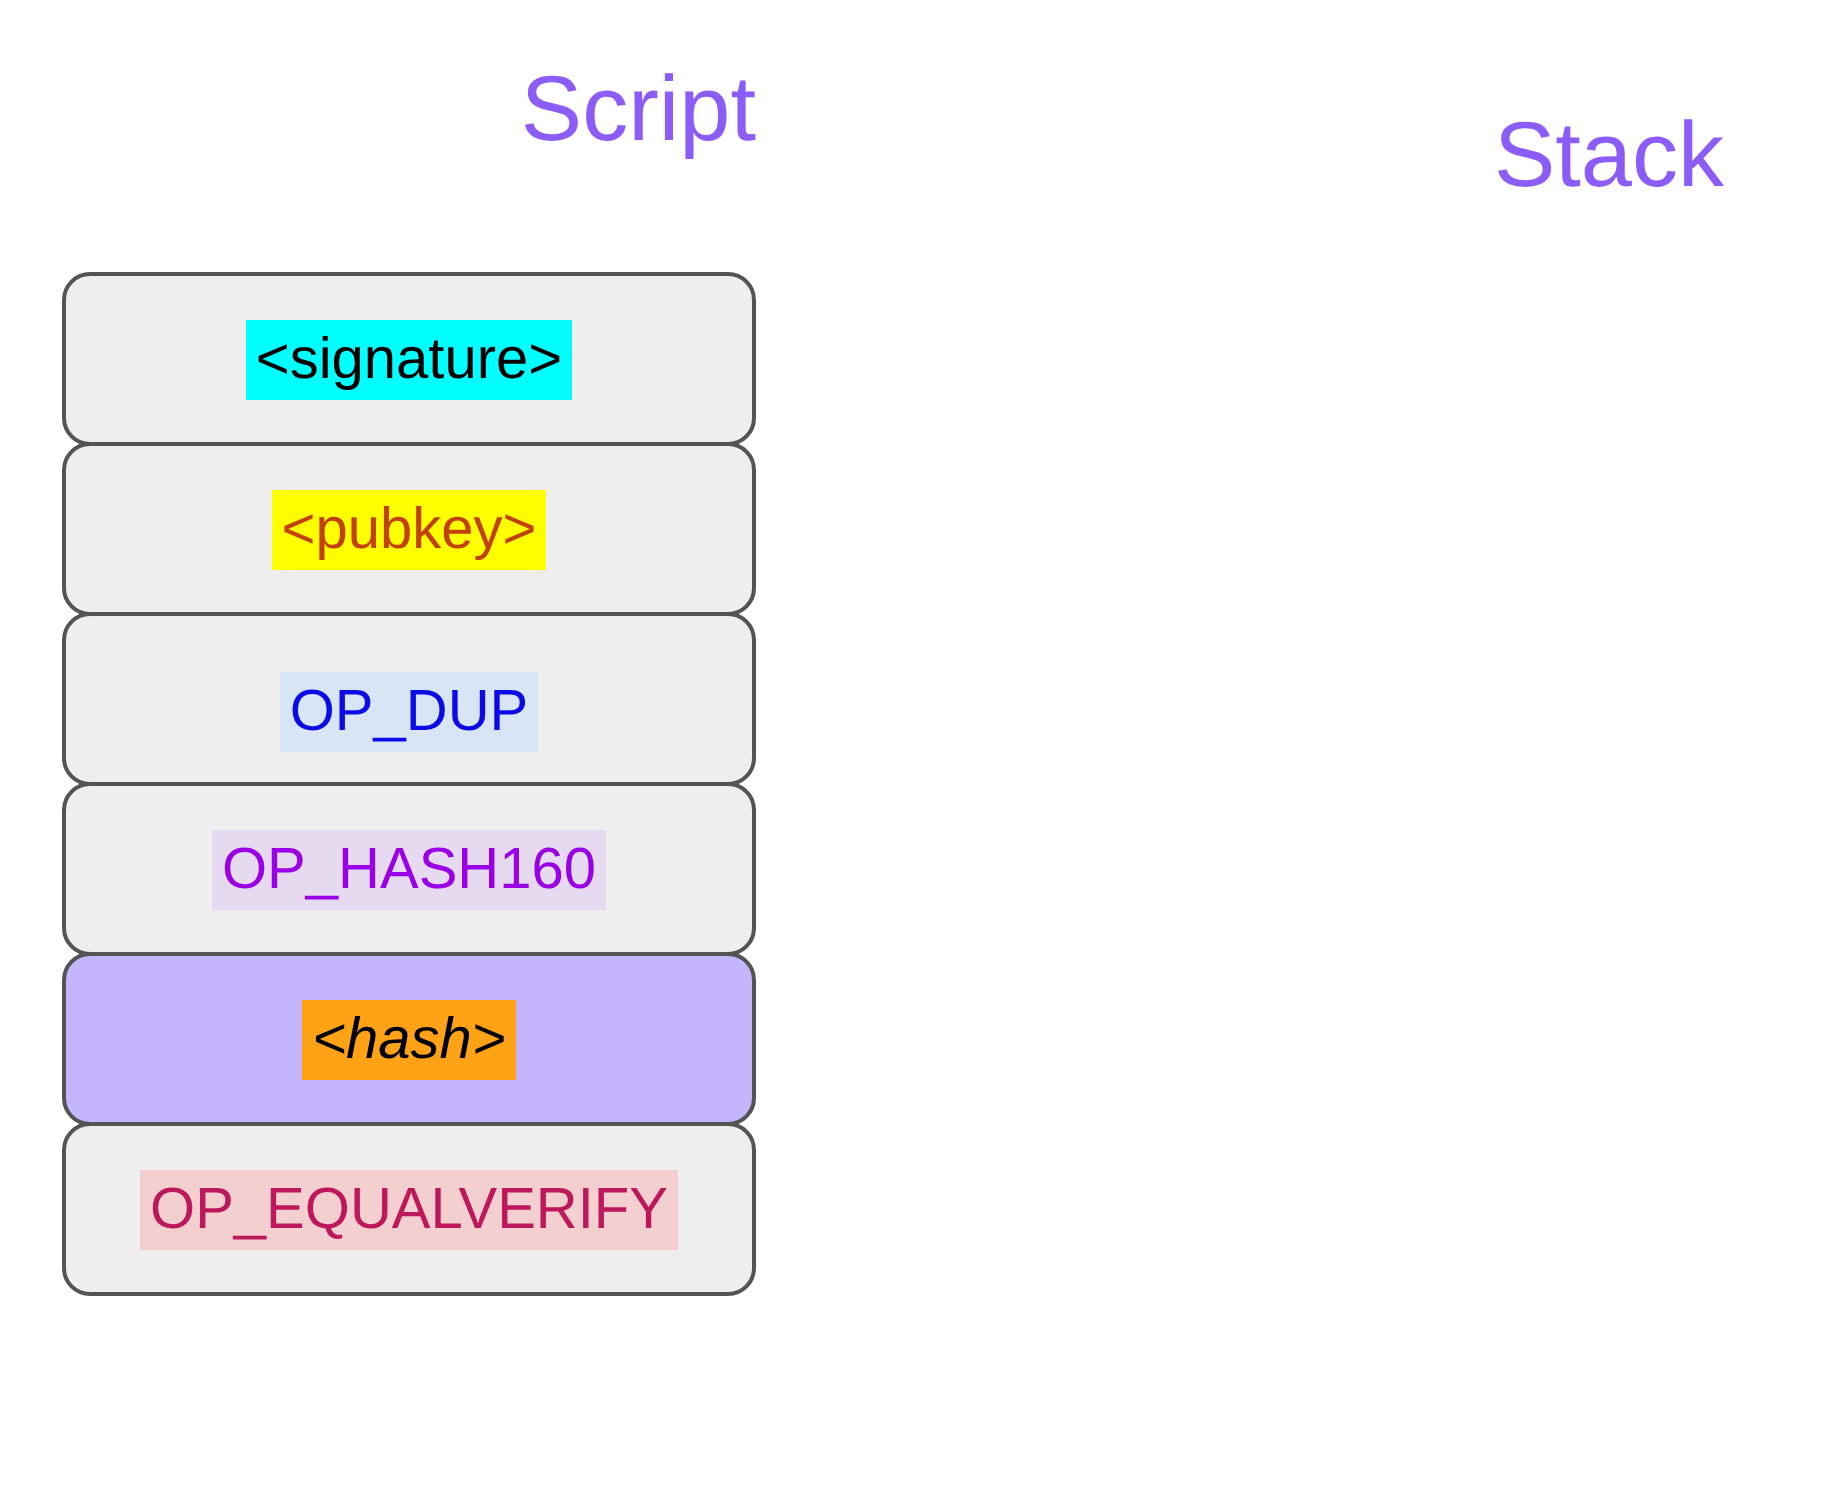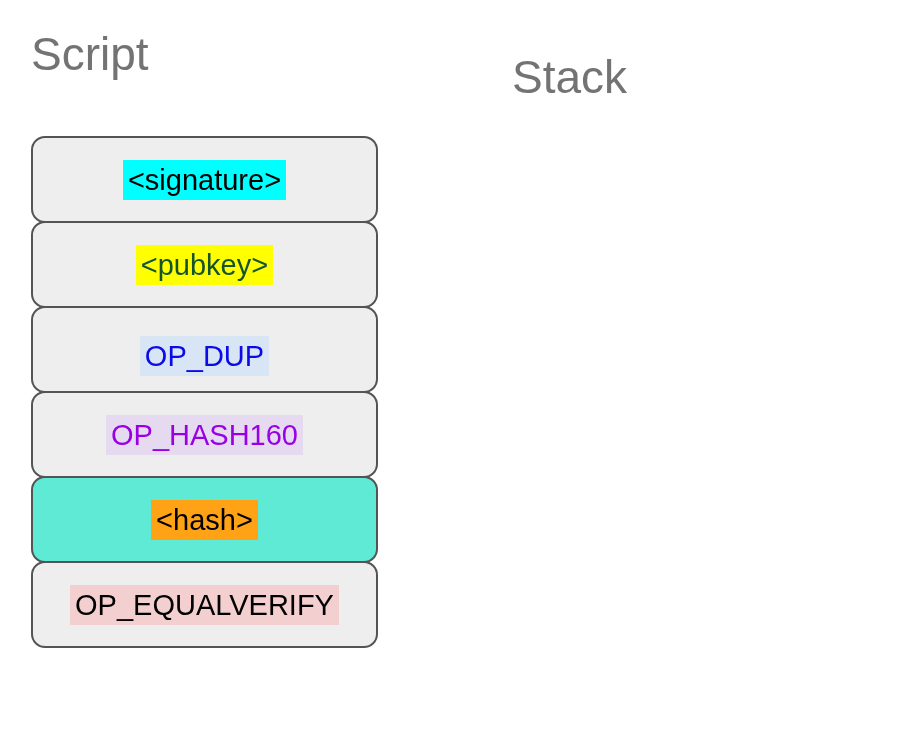--- a/index.html
+++ b/index.html
@@ -10,23 +10,23 @@
   }
   .page {
     position: relative;
     width: 921px;
     height: 752px;
     background: #ffffff;
     overflow: hidden;
   }
   .col-title {
     position: absolute;
-    text-align: left;
+    text-align: right;
     font-size: 46px;
-    color: #737373;
+    color: #8b5cf6;
     white-space: nowrap;
   }
   .script-title {
     left: 31px;
     top: 27px;
     width: 347px;
   }
   .stack-title {
     left: 512px;
     top: 50px;
@@ -74,36 +74,36 @@
   <div class="col-title script-title">Script</div>
 
   <div class="col-title stack-title">Stack</div>
 
   <div class="script-stack" id="script-rows">
   <div class="script-box" style="background: rgb(238, 238, 238); border-color: rgb(84, 84, 84);">
     <span class="op-label" style="color: rgb(0, 0, 0); background-color: rgb(0, 255, 255);">&lt;signature&gt;</span>
   </div>
 
   <div class="script-box" style="background: rgb(238, 238, 238); border-color: rgb(84, 84, 84);">
-    <span class="op-label" style="color: #14532d; background-color: rgb(255, 255, 0);">&lt;pubkey&gt;</span>
+    <span class="op-label" style="color: #c2410c; background-color: rgb(255, 255, 0);">&lt;pubkey&gt;</span>
   </div>
 
   <div class="script-box" style="background: rgb(238, 238, 238); border-color: rgb(84, 84, 84);">
     <span class="op-label" style="color: rgb(11, 11, 232); background-color: rgb(216, 229, 245); margin-top: 12px;">OP_DUP</span>
   </div>
 
   <div class="script-box" style="background: rgb(238, 238, 238); border-color: rgb(84, 84, 84);">
     <span class="op-label" style="color: rgb(153, 0, 230); background-color: rgb(229, 218, 240);">OP_HASH160</span>
   </div>
 
-  <div class="script-box" style="background: #5eead4; border-color: rgb(84, 84, 84);">
+  <div class="script-box" style="background: #c4b5fd; border-color: rgb(84, 84, 84); font-style: italic;">
     <span class="op-label" style="color: rgb(0, 0, 0); background-color: rgb(255, 162, 22);">&lt;hash&gt;</span>
   </div>
 
   <div class="script-box" style="background: rgb(238, 238, 238); border-color: rgb(84, 84, 84);">
-    <span class="op-label" style="color: #000000; background-color: rgb(244, 207, 207);">OP_EQUALVERIFY</span>
+    <span class="op-label" style="color: #be185d; background-color: rgb(244, 207, 207);">OP_EQUALVERIFY</span>
   </div>
 
 </div>
 
   <div class="stack-area"></div>
 
 </div>
 
 </body></html>

